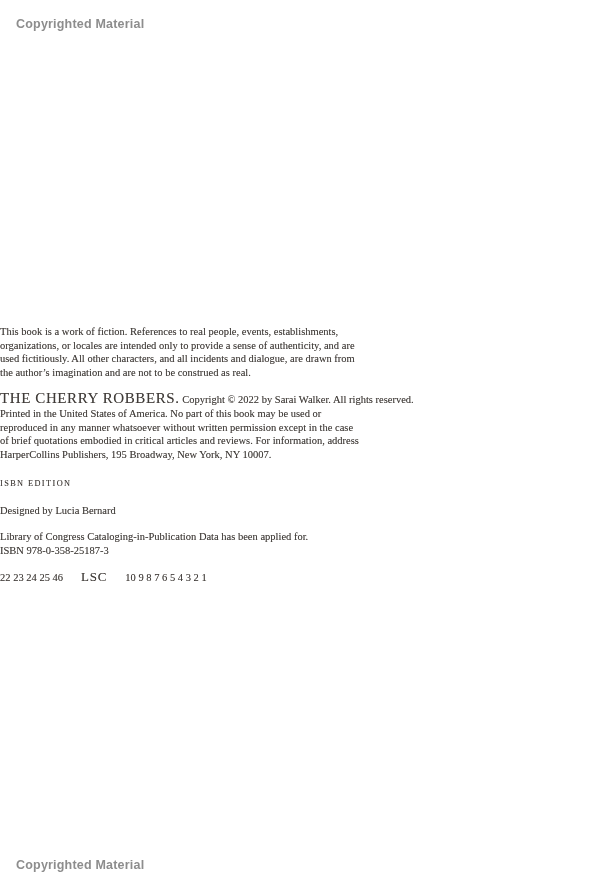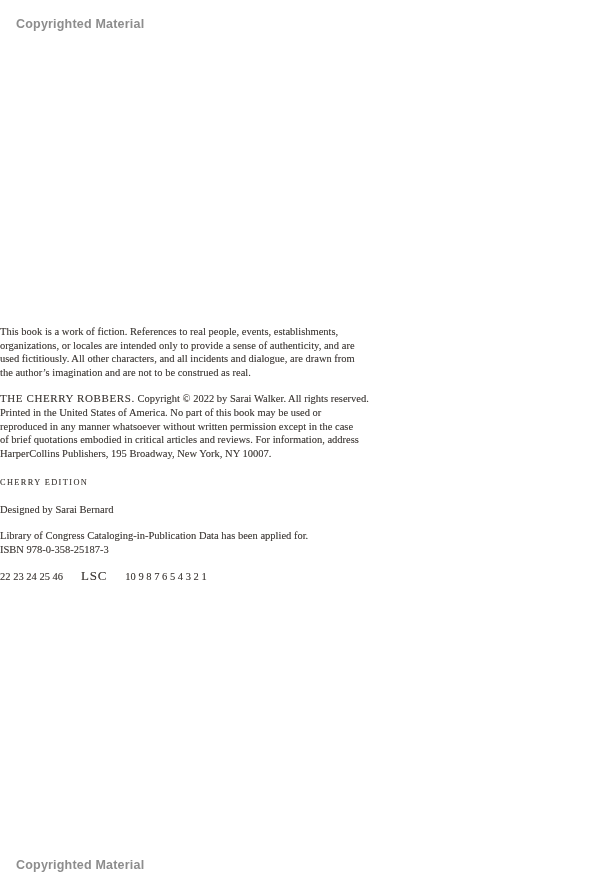--- a/index.html
+++ b/index.html
@@ -41,21 +41,21 @@
     font-size: 10.5px;
     line-height: 13.6px;
     color: #3f3b38;
     text-shadow: 0 0 0.5px rgba(70,64,58,0.45);
   }
   .copyright-block p {
     margin: 0 auto 13px auto;
     padding: 0;
   }
   .smallcaps {
-    font-size: 11px;
+    font-size: 15px;
     letter-spacing: 0.6px;
   }
   .edition-line {
     margin: 17px auto 14px auto !important;
     font-size: 8.3px;
     letter-spacing: 1.4px;
     line-height: 12px;
   }
   .designer-line {
     margin-bottom: 12px !important;
@@ -77,23 +77,23 @@
 
   <div class="banner banner-top">Copyrighted Material</div>
 
   <div class="copyright-block">
 
     <p>This book is a work of fiction. References to real people, events, establishments,<br>organizations, or locales are intended only to provide a sense of authenticity, and are<br>used fictitiously. All other characters, and all incidents and dialogue, are drawn from<br>the author’s imagination and are not to be construed as real.</p>
 
     <p><span class="smallcaps">THE CHERRY ROBBERS.</span> <span>Copyright © 2022 by Sarai Walker. All rights reserved.</span><br><span>Printed in the United States of America. No part of this book may be used or<br>reproduced in any manner whatsoever without written permission except in the case<br>of brief quotations embodied in critical articles and reviews. For information, address<br>HarperCollins Publishers, 195 Broadway, New York, NY 10007.</span></p>
 
 
-    <p class="edition-line">CHERRY EDITION</p>
+    <p class="edition-line">ISBN EDITION</p>
 
-    <p class="designer-line">Designed by Sarai Bernard</p>
+    <p class="designer-line">Designed by Lucia Bernard</p>
 
     <p>Library of Congress Cataloging-in-Publication Data has been applied for.<br>ISBN 978-0-358-25187-3</p>
 
     <p class="printers-line"><span>22 23 24 25 46</span><span class="printer-code">LSC</span><span>10 9 8 7 6 5 4 3 2 1</span></p>
 
   </div>
 
   <div class="banner banner-bottom">Copyrighted Material</div>
 
 </div>

